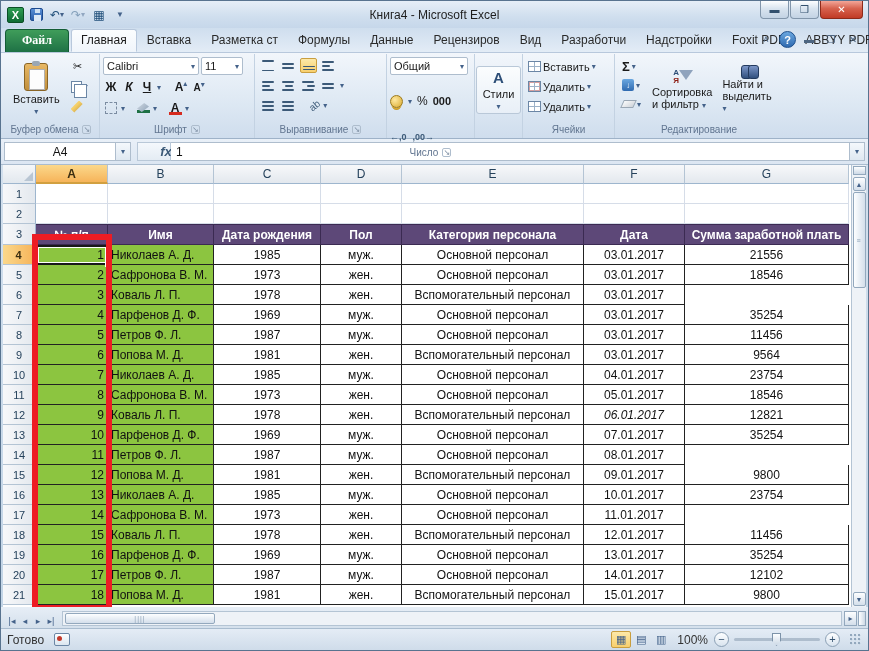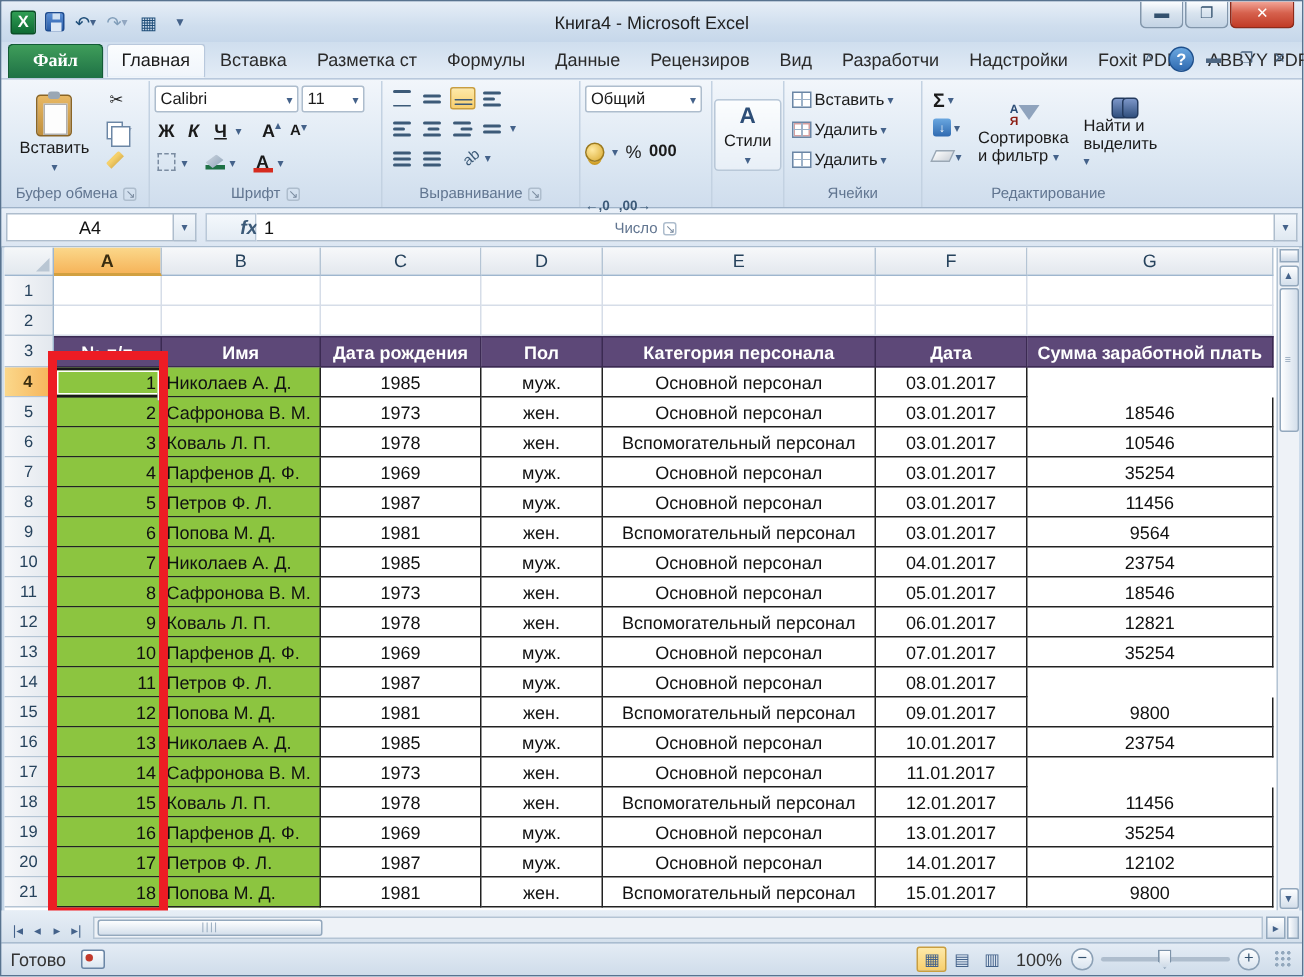--- a/index.html
+++ b/index.html
@@ -505,40 +505,40 @@
           <div class="cell tblh" style="width: 164px; background: rgb(93, 72, 120);">Сумма заработной плать</div>
         </div>
         <div class="grow">
           <div class="rhead sel">4</div>
           <div class="cell green num" style="width: 72px; background: rgb(140, 197, 64);">1</div>
           <div class="cell green nm" style="width: 106px; background: rgb(140, 197, 64);">Николаев А. Д.</div>
           <div class="cell data ctr" style="width: 107px;">1985</div>
           <div class="cell data ctr" style="width: 81px;">муж.</div>
           <div class="cell data ctr" style="width: 182px;">Основной персонал</div>
           <div class="cell data ctr" style="width: 101px;">03.01.2017</div>
+          <div class="cell data ctr" style="width: 164px;">21556</div>
         </div>
         <div class="grow">
           <div class="rhead">5</div>
           <div class="cell green num" style="width: 72px; background: rgb(140, 197, 64);">2</div>
           <div class="cell green nm" style="width: 106px; background: rgb(140, 197, 64);">Сафронова В. М.</div>
           <div class="cell data ctr" style="width: 107px;">1973</div>
           <div class="cell data ctr" style="width: 81px;">жен.</div>
           <div class="cell data ctr" style="width: 182px;">Основной персонал</div>
           <div class="cell data ctr" style="width: 101px;">03.01.2017</div>
           <div class="cell data ctr" style="width: 164px;">18546</div>
         </div>
         <div class="grow">
           <div class="rhead">6</div>
           <div class="cell green num" style="width: 72px; background: rgb(140, 197, 64);">3</div>
           <div class="cell green nm" style="width: 106px; background: rgb(140, 197, 64);">Коваль Л. П.</div>
           <div class="cell data ctr" style="width: 107px;">1978</div>
           <div class="cell data ctr" style="width: 81px;">жен.</div>
           <div class="cell data ctr" style="width: 182px;">Вспомогательный персонал</div>
           <div class="cell data ctr" style="width: 101px;">03.01.2017</div>
-          <div class="cell data ctr" style="width: 164px;">10546</div>
         </div>
         <div class="grow">
           <div class="rhead">7</div>
           <div class="cell green num" style="width: 72px; background: rgb(140, 197, 64);">4</div>
           <div class="cell green nm" style="width: 106px; background: rgb(140, 197, 64);">Парфенов Д. Ф.</div>
           <div class="cell data ctr" style="width: 107px;">1969</div>
           <div class="cell data ctr" style="width: 81px;">муж.</div>
           <div class="cell data ctr" style="width: 182px;">Основной персонал</div>
           <div class="cell data ctr" style="width: 101px;">03.01.2017</div>
           <div class="cell data ctr" style="width: 164px;">35254</div>
@@ -583,21 +583,21 @@
           <div class="cell data ctr" style="width: 101px;">05.01.2017</div>
           <div class="cell data ctr" style="width: 164px;">18546</div>
         </div>
         <div class="grow">
           <div class="rhead">12</div>
           <div class="cell green num" style="width: 72px; background: rgb(140, 197, 64);">9</div>
           <div class="cell green nm" style="width: 106px; background: rgb(140, 197, 64);">Коваль Л. П.</div>
           <div class="cell data ctr" style="width: 107px;">1978</div>
           <div class="cell data ctr" style="width: 81px;">жен.</div>
           <div class="cell data ctr" style="width: 182px;">Вспомогательный персонал</div>
-          <div class="cell data ctr" style="width: 101px;">06.01.2017</div>
+          <div class="cell data ctr" style="width: 101px; font-style: italic;">06.01.2017</div>
           <div class="cell data ctr" style="width: 164px;">12821</div>
         </div>
         <div class="grow">
           <div class="rhead">13</div>
           <div class="cell green num" style="width: 72px; background: rgb(140, 197, 64);">10</div>
           <div class="cell green nm" style="width: 106px; background: rgb(140, 197, 64);">Парфенов Д. Ф.</div>
           <div class="cell data ctr" style="width: 107px;">1969</div>
           <div class="cell data ctr" style="width: 81px;">муж.</div>
           <div class="cell data ctr" style="width: 182px;">Основной персонал</div>
           <div class="cell data ctr" style="width: 101px;">07.01.2017</div>

